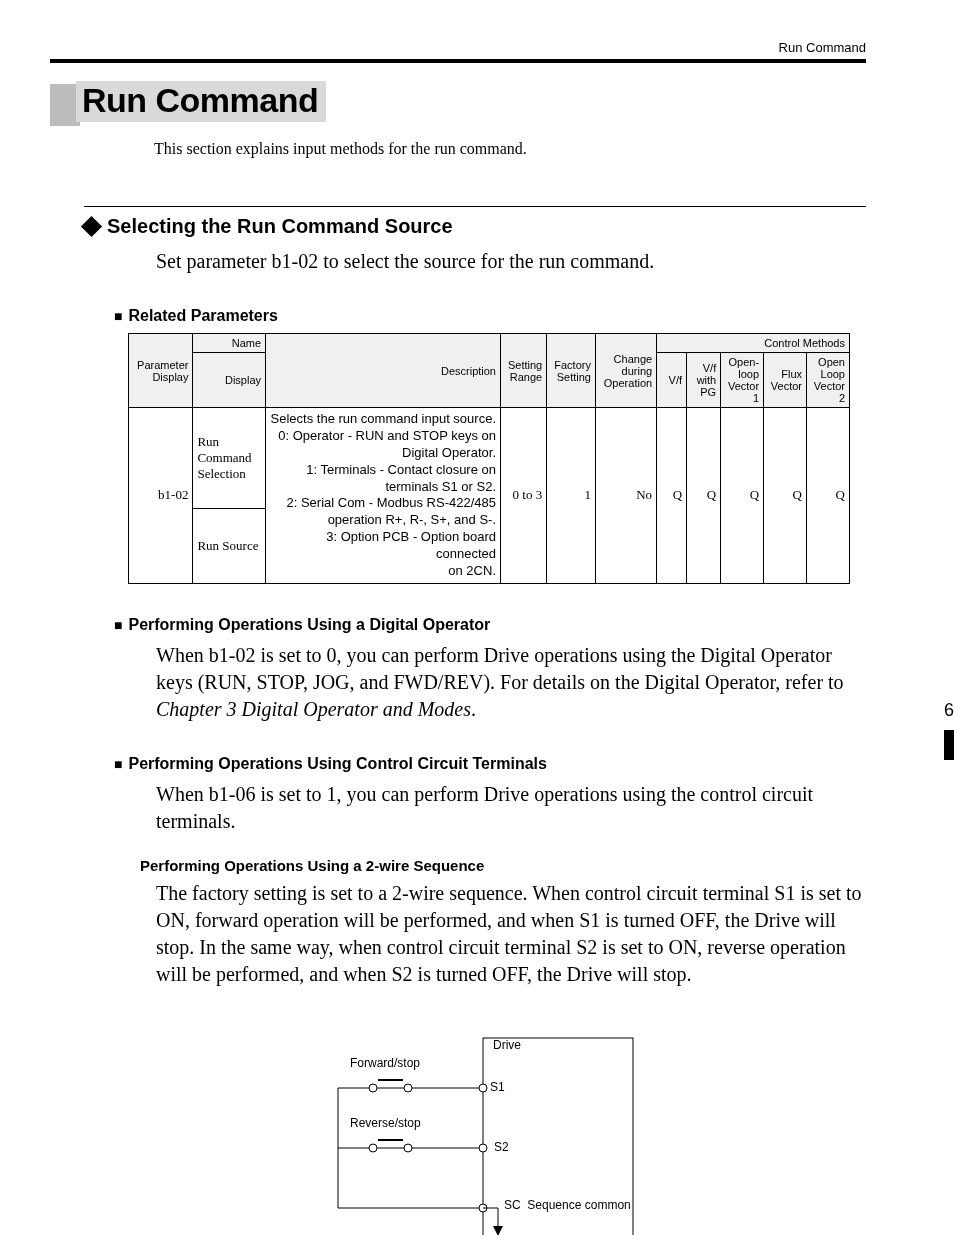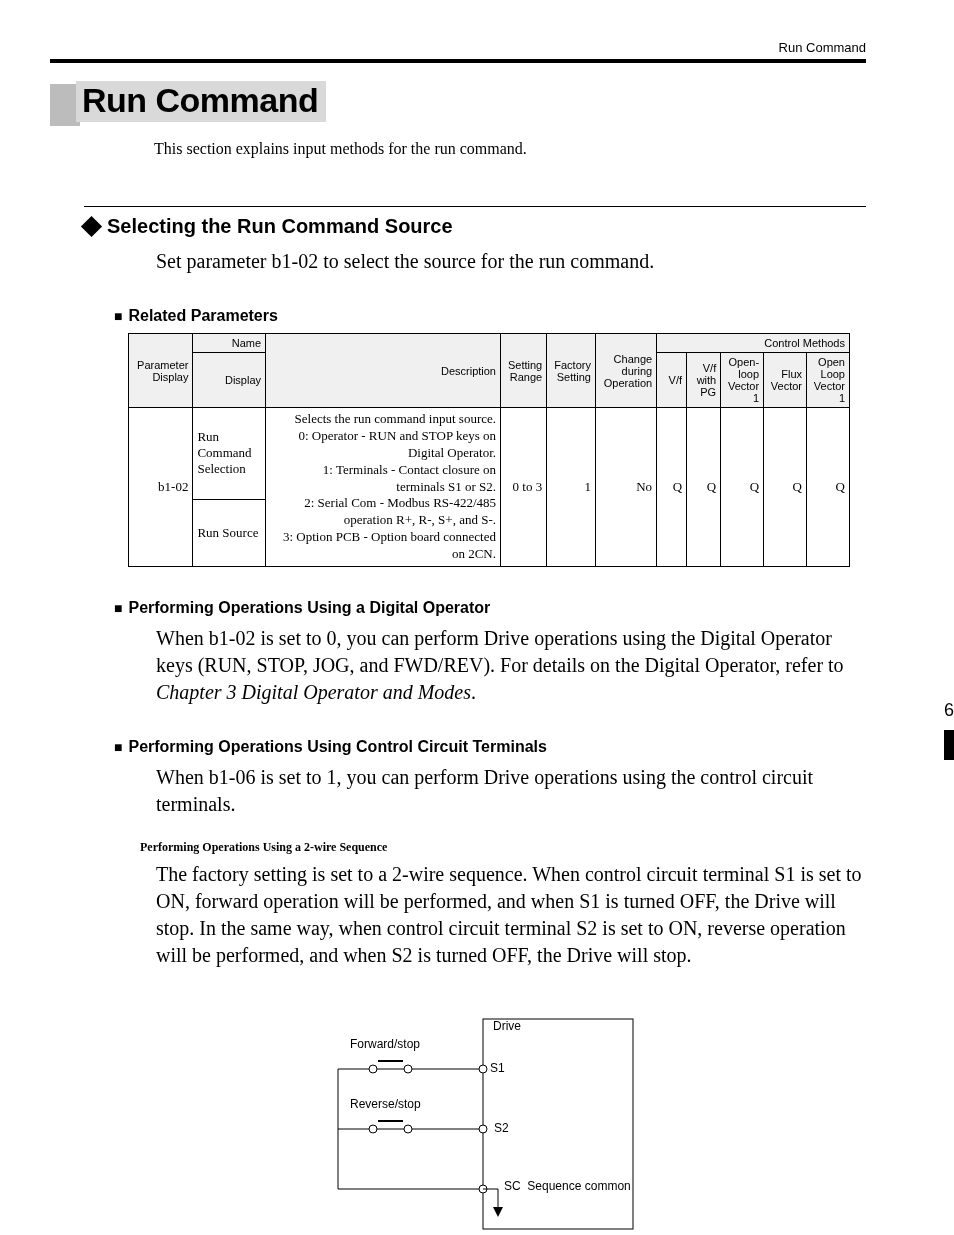--- a/index.html
+++ b/index.html
@@ -19,25 +19,25 @@
   .title-bar { background: #d9d9d9; padding: 0 8px 2px 6px; }
   .main-title { font-family: Arial, sans-serif; font-weight: bold; font-size: 34px; letter-spacing: -0.5px; }
   .intro { margin-left: 104px; font-size: 16px; margin-bottom: 48px; }
   .section-rule { border-top: 1px solid #000; margin: 0 40px 8px 34px; }
   .h2-line { display: flex; align-items: center; gap: 8px; margin-left: 34px; margin-bottom: 10px; }
   .diamond { width: 15px; height: 15px; background: #000; transform: rotate(45deg); }
   .h2 { font-family: Arial, sans-serif; font-weight: bold; font-size: 20px; }
   .body { margin-left: 106px; margin-right: 40px; font-size: 20px; line-height: 1.35; }
   .h3-line { display: flex; align-items: center; gap: 4px; margin-left: 64px; margin-top: 32px; margin-bottom: 8px; font-family: Arial, sans-serif; font-weight: bold; font-size: 16px; }
   .h3-square::before { content: "■"; font-size: 14px; margin-right: 2px; }
-  .h4 { margin-left: 90px; font-family: Liberation Serif, serif; font-weight: bold; font-size: 12px; margin-top: 22px; margin-bottom: 6px; }
+  .h4 { margin-left: 90px; font-family: Liberation Sans, sans-serif; font-weight: bold; font-size: 15px; margin-top: 22px; margin-bottom: 6px; }
   .tbl { margin-left: 78px; margin-right: 40px; border-collapse: collapse; width: 722px; font-family: Arial, sans-serif; font-size: 11px; }
   .tbl th, .tbl td { border: 1px solid #000; padding: 3px 4px; text-align: right; vertical-align: middle; }
   .tbl th { background: #f0f0f0; font-weight: normal; }
-  .desc-cell { font-family: Liberation Serif, serif; font-size: 13px; text-align: left; padding: 6px 8px; line-height: 1.3; }
+  .desc-cell { font-family: Liberation Sans, sans-serif; font-size: 13px; text-align: left; padding: 6px 8px; line-height: 1.3; }
   .param-cell { font-family: "Times New Roman", serif; font-size: 13px; }
   .desc-cell .desc-line { margin: 0; }
   .desc-cell .indent { padding-left: 10px; display: block; }
   .italic { font-style: italic; }
   .fig-wrap { margin: 30px auto 0; width: 340px; position: relative; height: 260px; font-family: Arial, sans-serif; font-size: 12px; }
   .fig-caption { text-align: center; font-family: Arial, sans-serif; font-size: 13px; margin-top: 10px; }
   .side-marker-6 { position: absolute; right: 0px; top: 700px; font-family: Arial, sans-serif; font-size: 18px; }
   .side-box { position: absolute; right: 0px; top: 730px; width: 10px; height: 30px; background: #000; }
   .page-num-box { position: absolute; right: 0px; bottom: 22px; background: #ec4899; color: #fff; font-family: Arial, sans-serif; padding: 3px 10px 3px 16px; font-size: 14px; margin-top: 40px; }
   .page-num-box .big { font-size: 22px; }
@@ -78,21 +78,21 @@
       <th rowspan="2" style="width:42px">Factory Setting</th>
       <th rowspan="2" style="width:52px">Change during Operation</th>
       <th colspan="5">Control Methods</th>
     </tr>
     <tr>
       <th>Display</th>
       <th style="width:28px">V/f</th>
       <th style="width:32px">V/f with PG</th>
       <th style="width:38px">Open-loop Vector 1</th>
       <th style="width:34px">Flux Vector</th>
-      <th style="width:38px">Open Loop Vector 1</th>
+      <th style="width:38px">Open Loop Vector 2</th>
     </tr>
     <tr>
       <td rowspan="2" class="param-cell">b1-02</td>
       <td class="param-cell" style="text-align:left; padding:6px 4px">Run Command Selection</td>
       <td rowspan="2" class="desc-cell">
         <span class="desc-line">Selects the run command input source.</span><br>
         <span class="desc-line">0: Operator - RUN and STOP keys on</span><br>
         <span class="desc-line indent">Digital Operator.</span>
         <span class="desc-line">1: Terminals - Contact closure on</span><br>
         <span class="desc-line indent">terminals S1 or S2.</span>

